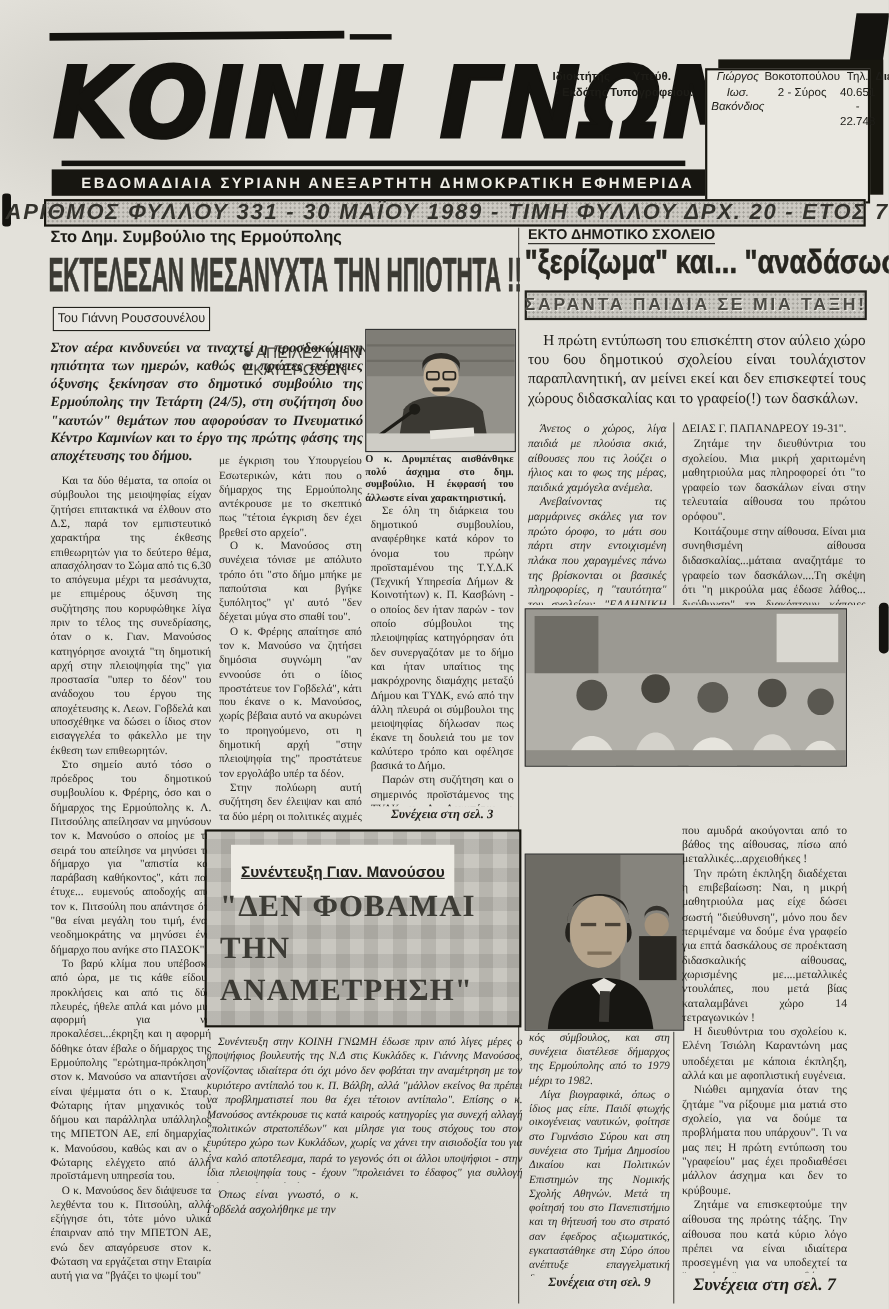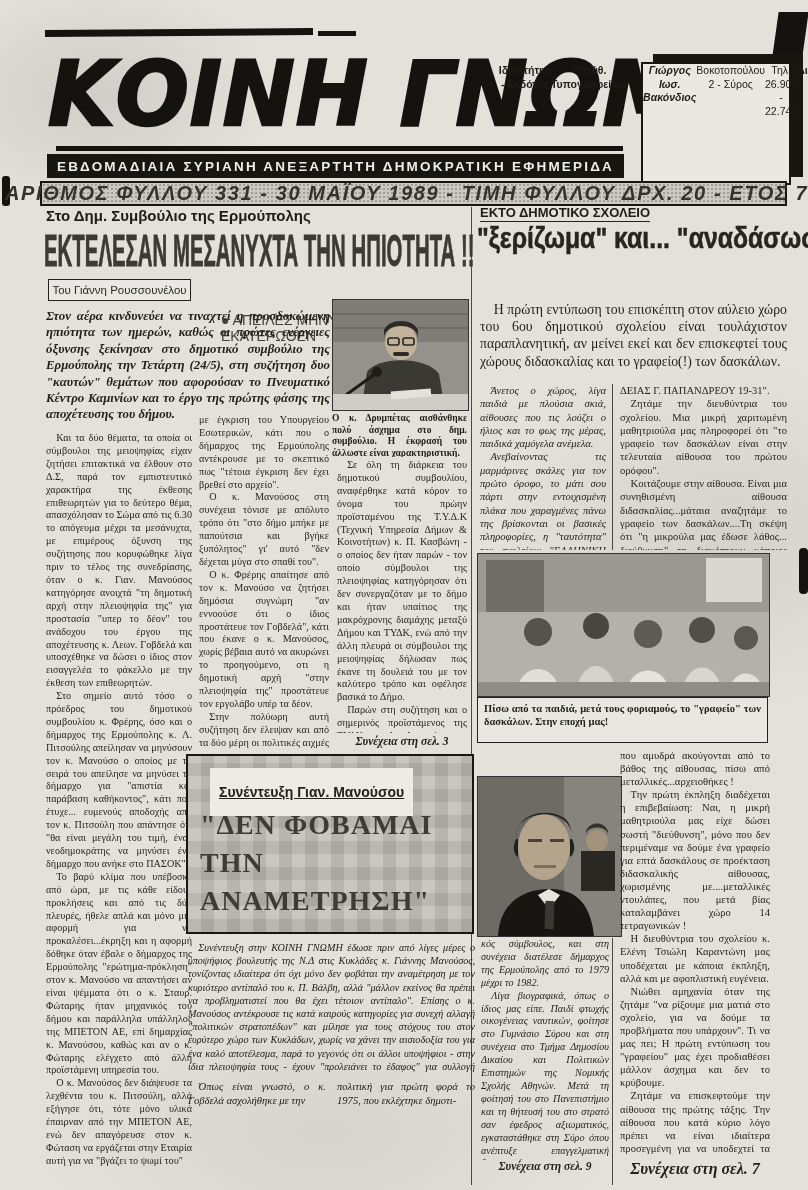--- a/index.html
+++ b/index.html
@@ -21,30 +21,30 @@
     font-family:"DejaVu Sans", sans-serif;font-weight:bold;font-style:italic;
     font-size:86px;line-height:104px;letter-spacing:1px;color:#14130f;
     -webkit-text-stroke:2.5px #14130f;
     transform:scaleY(1.04);transform-origin:left top;white-space:nowrap;
   }
   .masthead-rule{left:56px;top:146px;width:567px;height:5px;background:#14130f;}
   .masthead-subbar{
     left:47px;top:154px;width:577px;height:24px;background:#171611;
     display:flex;align-items:center;justify-content:center;
     font-family:"Liberation Sans", sans-serif;font-weight:bold;font-size:13.5px;
-    letter-spacing:2.2px;color:#efede6;white-space:nowrap;
+    letter-spacing:2.2px;color:#efede6;white-space:nowrap;padding-left:17px;
   }
   .info-box{
     left:641px;top:62px;width:146px;height:119px;background:#eae8e1;
     border:2px solid #17160f;box-shadow:12px -8px 0 0 #17160f;
     display:flex;justify-content:center;text-align:center;
     font-family:"Liberation Sans", sans-serif;font-size:10.5px;line-height:13.5px;color:#1d1c17;
   }
   .info-box .b{font-weight:bold;}
-  .info-box .i{font-style:italic;font-weight:bold;padding-left:16px;}
+  .info-box .i{font-style:italic;font-weight:normal;padding-left:16px;}
   .issue-strip{
     left:40px;top:181px;width:747px;height:25px;border:2px solid #17160f;box-sizing:border-box;
     background-image:radial-gradient(#a09e97 0.9px, transparent 1.1px);
     background-size:4px 4px;background-color:#ccc9c2;
     display:flex;align-items:center;justify-content:center;
     font-family:"Liberation Sans", sans-serif;font-weight:bold;font-style:italic;
     font-size:20px;letter-spacing:1.6px;color:#33322c;white-space:nowrap;
   }
   
   .vrule{width:1px;background:#4a4942;}
@@ -148,21 +148,21 @@
 
   <div class="abs masthead-title">ΚΟΙΝΗ ΓΝΩΜΗ</div>
   <div class="abs masthead-rule"></div>
   <div class="abs masthead-subbar">ΕΒΔΟΜΑΔΙΑΙΑ ΣΥΡΙΑΝΗ ΑΝΕΞΑΡΤΗΤΗ ΔΗΜΟΚΡΑΤΙΚΗ ΕΦΗΜΕΡΙΔΑ</div>
 
   <div class="abs info-box">
     <div class="b">Ιδιοκτήτης - Εκδότης</div>
     <div class="b">Υπεύθ. Τυπογραφείου:</div>
     <div class="i">Γιώργος Ιωσ. Βακόνδιος</div>
     <div>Βοκοτοπούλου 2 - Σύρος</div>
-    <div>Τηλ. 26.900 - 22.748</div>
+    <div>Τηλ. 40.651 - 22.748</div>
     <div class="b">Διευθυντής:</div>
     <div class="i">Λούης Γαδ</div>
     <div>Ίου 5 - Σύρος</div>
   </div>
 
   <div class="abs issue-strip">ΑΡΙΘΜΟΣ ΦΥΛΛΟΥ 331 - 30 ΜΑΪΟΥ 1989 - ΤΙΜΗ ΦΥΛΛΟΥ ΔΡΧ. 20 - ΕΤΟΣ 7ο</div>
 
   <div class="abs vrule" style="left:471px;top:207px;height:978px;"></div>
   <div class="abs vrule" style="left:612px;top:384px;height:166px;"></div>
   <div class="abs vrule" style="left:612px;top:938px;height:247px;"></div>
@@ -226,27 +226,27 @@
       <path d="M38 62 C34 70 36 78 40 80 L40 62 Z" fill="#23211c"></path>
       <path d="M94 62 C98 70 96 78 92 80 L92 62 Z" fill="#23211c"></path>
       <rect x="50" y="62" width="14" height="3" fill="#4a4237"></rect>
       <rect x="72" y="62" width="14" height="3" fill="#4a4237"></rect>
       <rect x="56" y="88" width="22" height="3" fill="#7d6e59"></rect>
     </svg>
   </div>
 
   <div class="abs interview-lead" style="white-space:pre-line;"> Συνέντευξη στην ΚΟΙΝΗ ΓΝΩΜΗ έδωσε πριν από λίγες μέρες ο υποψήφιος βουλευτής της Ν.Δ στις Κυκλάδες κ. Γιάννης Μανούσος, τονίζοντας ιδιαίτερα ότι όχι μόνο δεν φοβάται την αναμέτρηση με τον κυριότερο αντίπαλό του κ. Π. Βάλβη, αλλά "μάλλον εκείνος θα πρέπει να προβληματιστεί που θα έχει τέτοιον αντίπαλο". Επίσης ο κ. Μανούσος αντέκρουσε τις κατά καιρούς κατηγορίες για συνεχή αλλαγή "πολιτικών στρατοπέδων" και μίλησε για τους στόχους του στον ευρύτερο χώρο των Κυκλάδων, χωρίς να χάνει την αισιοδοξία του για ένα καλό αποτέλεσμα, παρά το γεγονός ότι οι άλλοι υποψήφιοι - στην ίδια πλειοψηφία τους - έχουν "προλειάνει το έδαφος" για συλλογή ψήφων από καιρό τώρα.</div>
   <div class="abs interview-colab" style="left:188px;top:1080px;width:138px;height:42px;white-space:pre-line;"> Όπως είναι γνωστό, ο κ. Γοβδελά ασχολήθηκε με την</div>
-  <div class="abs interview-colab" style="left:337px;top:1080px;width:138px;height:42px;white-space:pre-line;">πολιτική για πρώτη φορά το 1975, που εκλέχτηκε δημοτι-</div>
   <div class="abs col" style="left:481px;top:938px;width:128px;height:222px;font-style:italic;">κός σύμβουλος, και στη συνέχεια διατέλεσε δήμαρχος της Ερμούπολης από το 1979 μέχρι το 1982.
  Λίγα βιογραφικά, όπως ο ίδιος μας είπε. Παιδί φτωχής οικογένειας ναυτικών, φοίτησε στο Γυμνάσιο Σύρου και στη συνέχεια στο Τμήμα Δημοσίου Δικαίου και Πολιτικών Επιστημών της Νομικής Σχολής Αθηνών. Μετά τη φοίτησή του στο Πανεπιστήμιο και τη θήτευσή του στο στρατό σαν έφεδρος αξιωματικός, εγκαταστάθηκε στη Σύρο όπου ανέπτυξε επαγγελματική δραστηριότητα.</div>
   <div class="abs cont-note" style="left:481px;top:1160px;width:128px;">Συνέχεια στη σελ. 9</div>
 
   <div class="abs kicker school-kicker">ΕΚΤΟ ΔΗΜΟΤΙΚΟ ΣΧΟΛΕΙΟ</div>
   <div class="abs school-headline">"ξερίζωμα" και... "αναδάσωση"</div>
+  <div class="abs school-banner">ΣΑΡΑΝΤΑ ΠΑΙΔΙΑ ΣΕ ΜΙΑ ΤΑΞΗ!</div>
   <div class="abs school-lead" style="white-space:pre-line;"> Η πρώτη εντύπωση του επισκέπτη στον αύλειο χώρο του 6ου δημοτικού σχολείου είναι τουλάχιστον παραπλανητική, αν μείνει εκεί και δεν επισκεφτεί τους χώρους διδασκαλίας και το γραφείο(!) των δασκάλων.</div>
 
   <div class="abs col" style="left:480px;top:384px;width:126px;height:166px;font-size:10.6px;line-height:13.3px;font-style:italic;"> Άνετος ο χώρος, λίγα παιδιά με πλούσια σκιά, αίθουσες που τις λούζει ο ήλιος και το φως της μέρας, παιδικά χαμόγελα ανέμελα.
  Ανεβαίνοντας τις μαρμάρινες σκάλες για τον πρώτο όροφο, το μάτι σου πάρτι στην εντοιχισμένη πλάκα που χαραγμένες πάνω της βρίσκονται οι βασικές πληροφορίες, η "ταυτότητα" του σχολείου: "ΕΛΛΗΝΙΚΗ ΔΗΜΟΚΡΑΤΙΑ ΑΝΗΓΕΙΡΕΝ ΕΠΙ ΚΥΒΕΡΝΗΣΕΩΣ ΕΛ.ΒΕΝΙΖΕΛΟΥ ΥΠΟΥΡΓΟΥ ΠΑΙ-</div>
   <div class="abs col" style="left:620px;top:384px;width:167px;height:166px;font-size:10.6px;line-height:13.3px;">ΔΕΙΑΣ Γ. ΠΑΠΑΝΔΡΕΟΥ 19-31".
  Ζητάμε την διευθύντρια του σχολείου. Μια μικρή χαριτωμένη μαθητριούλα μας πληροφορεί ότι "το γραφείο των δασκάλων είναι στην τελευταία αίθουσα του πρώτου ορόφου".
  Κοιτάζουμε στην αίθουσα. Είναι μια συνηθισμένη αίθουσα διδασκαλίας...μάταια αναζητάμε το γραφείο των δασκάλων....Τη σκέψη ότι "η μικρούλα μας έδωσε λάθος... διεύθυνση" τη διακόπτουν κάποιες συνομιλίες</div>
 
   <div class="abs photo" style="left:477px;top:553px;width:291px;height:142px;">
     <svg width="291" height="142" viewBox="0 0 291 142">
@@ -263,23 +263,20 @@
         <path d="M148 142 C150 108 190 108 192 142 Z" fill="#e6e4dd"></path>
         <circle cx="224" cy="76" r="13" fill="#514f48"></circle>
         <path d="M204 142 C206 104 242 104 244 142 Z" fill="#d8d6cf"></path>
         <circle cx="268" cy="84" r="12" fill="#5a5851"></circle>
         <path d="M250 142 C252 112 284 112 286 142 Z" fill="#e2e0d9"></path>
       </g>
       <rect x="0" y="128" width="291" height="14" fill="#8f8d86"></rect>
     </svg>
   </div>
 
-  <div class="abs caption-box">
-    <div class="caption" style="font-size:10.5px;line-height:13px;">Πίσω από τα παιδιά, μετά τους φοριαμούς, το "γραφείο" των δασκάλων. Στην εποχή μας!</div>
-  </div>
 
   <div class="abs col" style="left:620px;top:749px;width:150px;height:408px;font-size:10.6px;line-height:13.1px;">που αμυδρά ακούγονται από το βάθος της αίθουσας, πίσω από μεταλλικές...αρχειοθήκες !
  Την πρώτη έκπληξη διαδέχεται η επιβεβαίωση: Ναι, η μικρή μαθητριούλα μας είχε δώσει σωστή "διεύθυνση", μόνο που δεν περιμέναμε να δούμε ένα γραφείο για επτά δασκάλους σε προέκταση διδασκαλικής αίθουσας, χωρισμένης με....μεταλλικές ντουλάπες, που μετά βίας καταλαμβάνει χώρο 14 τετραγωνικών !
  Η διευθύντρια του σχολείου κ. Ελένη Τσιώλη Καραντώνη μας υποδέχεται με κάποια έκπληξη, αλλά και με αφοπλιστική ευγένεια.
  Νιώθει αμηχανία όταν της ζητάμε "να ρίξουμε μια ματιά στο σχολείο, για να δούμε τα προβλήματα που υπάρχουν". Τι να μας πει; Η πρώτη εντύπωση του "γραφείου" μας έχει προδιαθέσει μάλλον άσχημα και δεν το κρύβουμε.
  Ζητάμε να επισκεφτούμε την αίθουσα της πρώτης τάξης. Την αίθουσα που κατά κύριο λόγο πρέπει να είναι ιδιαίτερα προσεγμένη για να υποδεχτεί τα "πρωτάκια" και να τους δώσει τα πρώτα θετικά ερεθίσματα για μάθηση σωστή.</div>
   <div class="abs cont-note" style="left:620px;top:1160px;width:150px;font-size:16px;">Συνέχεια στη σελ. 7</div>
 
 </div>
 

